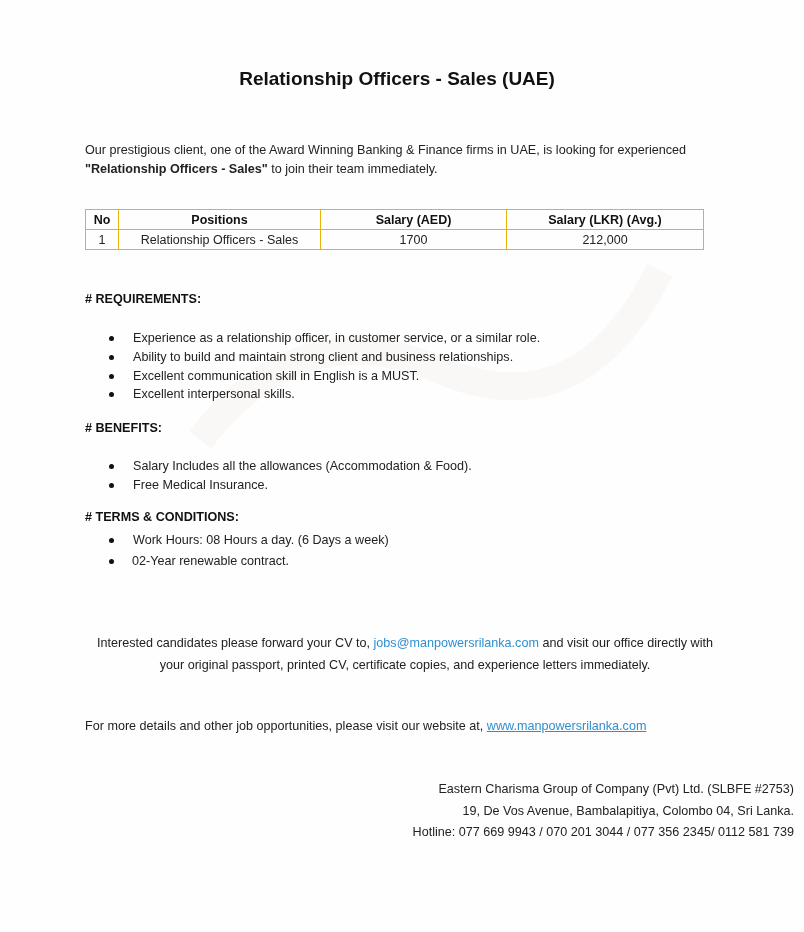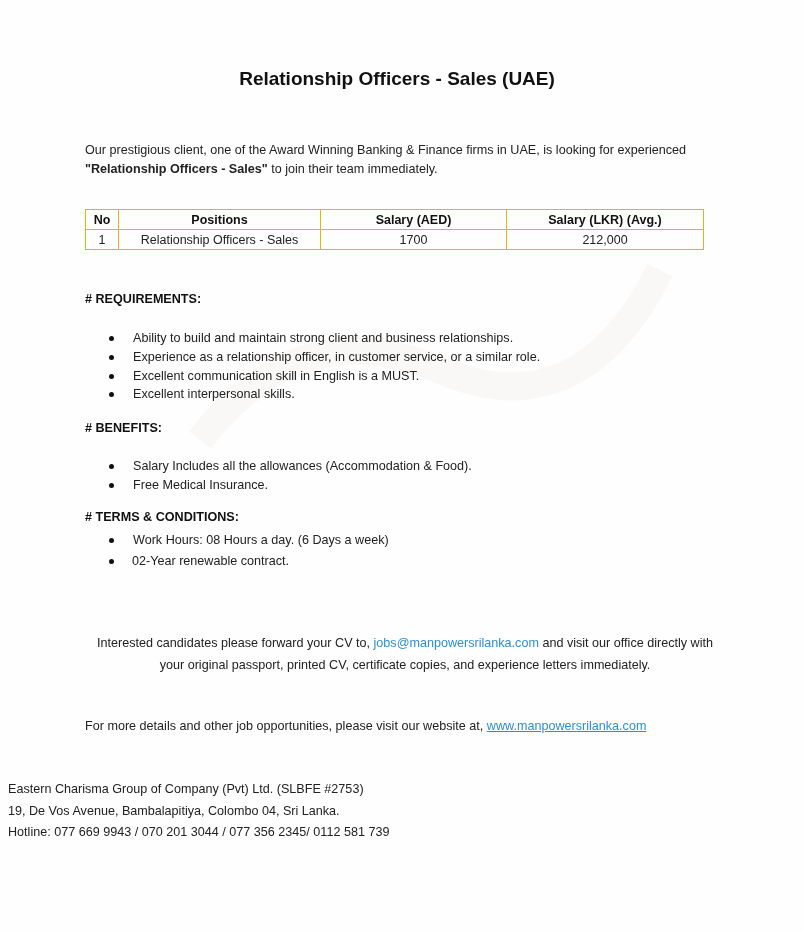--- a/index.html
+++ b/index.html
@@ -37,21 +37,21 @@
     ul.bullets { position: absolute; left: 85px; margin: 0; padding: 0; list-style: none; }
     ul.bullets li {
       position: relative; padding-left: 48px; font-size: 12.6px; line-height: 18.8px; color: #222;
       font-family: "Liberation Sans", sans-serif;
     }
     ul.bullets li .dot {
       position: absolute; left: 24px; top: 7px; width: 5px; height: 5px; border-radius: 50%; background: #111;
     }
     .link { color: #2f8fd0; }
     .link.u { text-decoration: underline; }
-    .footer { left: 8px; width: 794px; text-align: left; top: 779px; line-height: 21.5px; font-size: 12.6px; color: #222; font-family: "Liberation Sans", sans-serif; }
+    .footer { left: 0; width: 794px; text-align: right; top: 779px; line-height: 21.5px; font-size: 12.6px; color: #222; font-family: "Liberation Sans", sans-serif; }
     .watermark {
       left: 180px; top: 250px; width: 500px; height: 200px;
       opacity: 0.04; pointer-events: none;
     }
   </style>
 </head>
 <body>
 
 <div class="page">
 
@@ -79,22 +79,22 @@
         <td>1</td>
         <td>Relationship Officers - Sales</td>
         <td>1700</td>
         <td>212,000</td>
       </tr>
     </tbody>
   </table>
 
   <div class="abs heading" style="top:292px;"># REQUIREMENTS:</div>
   <ul class="bullets" style="top:329px;">
+    <li><span class="dot"></span><span>Experience as a relationship officer, in customer service, or a similar role.</span></li>
     <li><span class="dot"></span><span>Ability to build and maintain strong client and business relationships.</span></li>
-    <li><span class="dot"></span><span>Experience as a relationship officer, in customer service, or a similar role.</span></li>
     <li><span class="dot"></span><span>Excellent communication skill in English is a MUST.</span></li>
     <li><span class="dot"></span><span>Excellent interpersonal skills.</span></li>
   </ul>
 
   <div class="abs heading" style="top:421px;"># BENEFITS:</div>
   <ul class="bullets" style="top:457px;">
     <li><span class="dot"></span><span>Salary Includes all the allowances (Accommodation &amp; Food).</span></li>
     <li><span class="dot"></span><span>Free Medical Insurance.</span></li>
   </ul>
 

